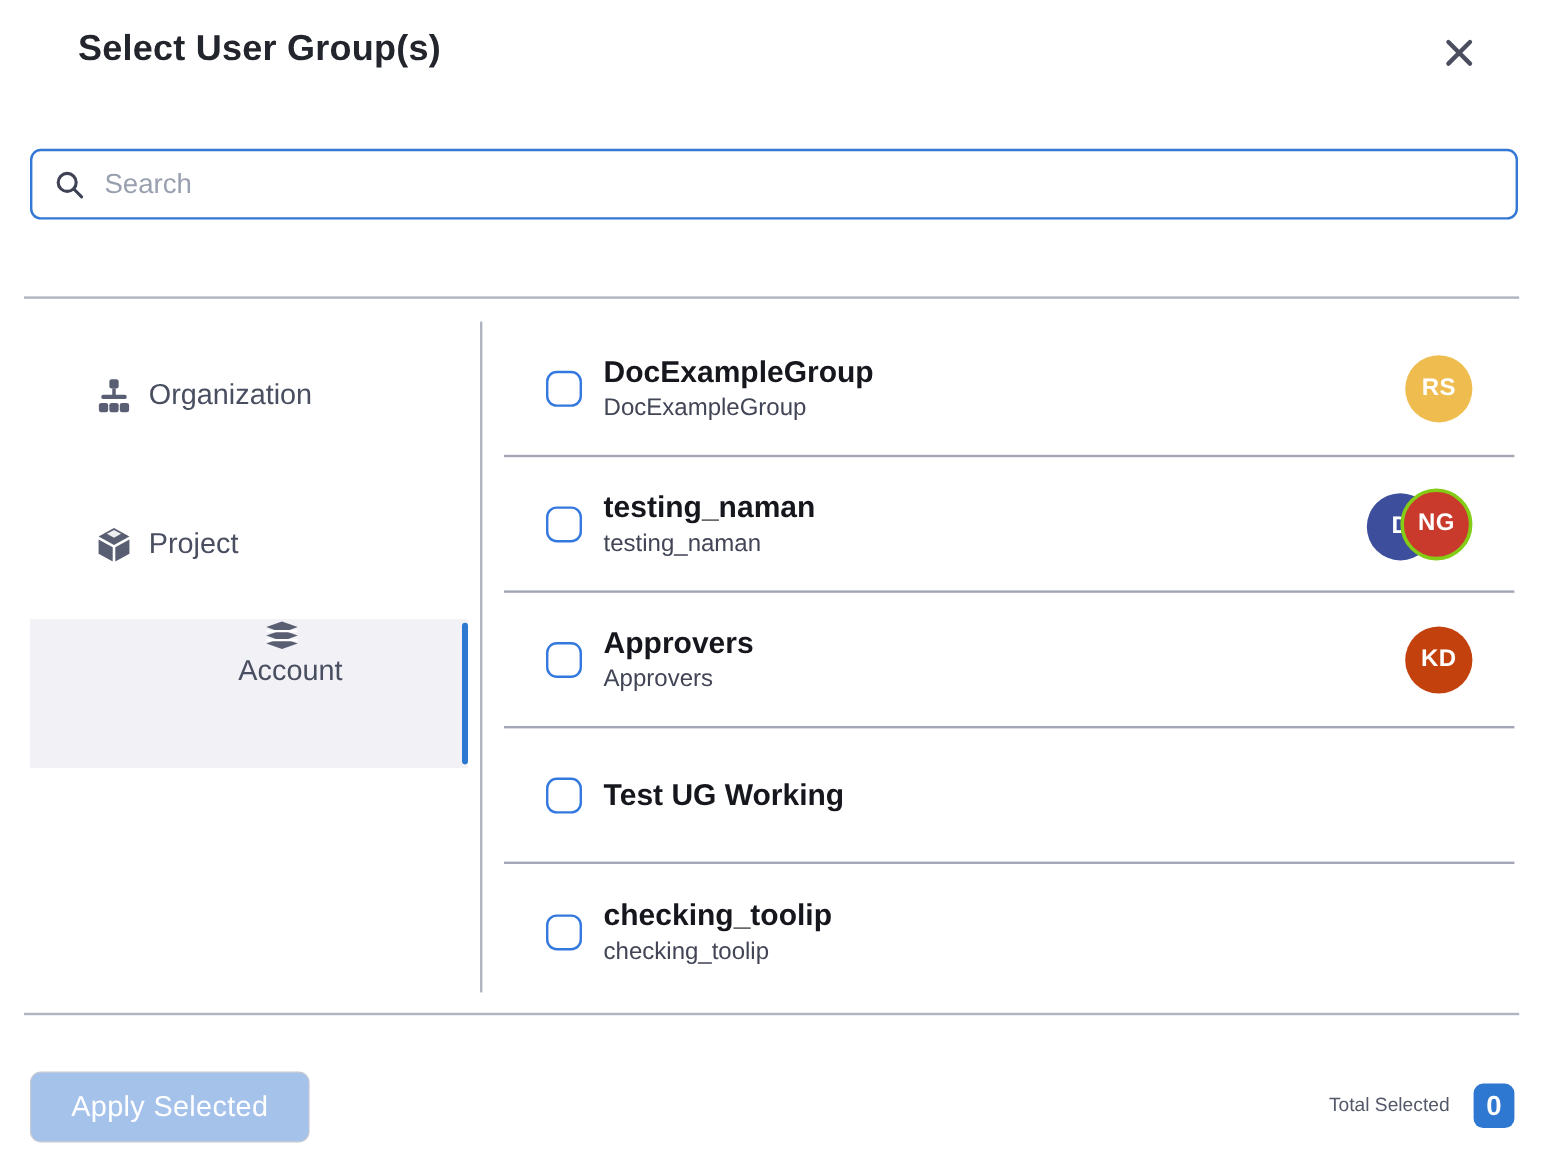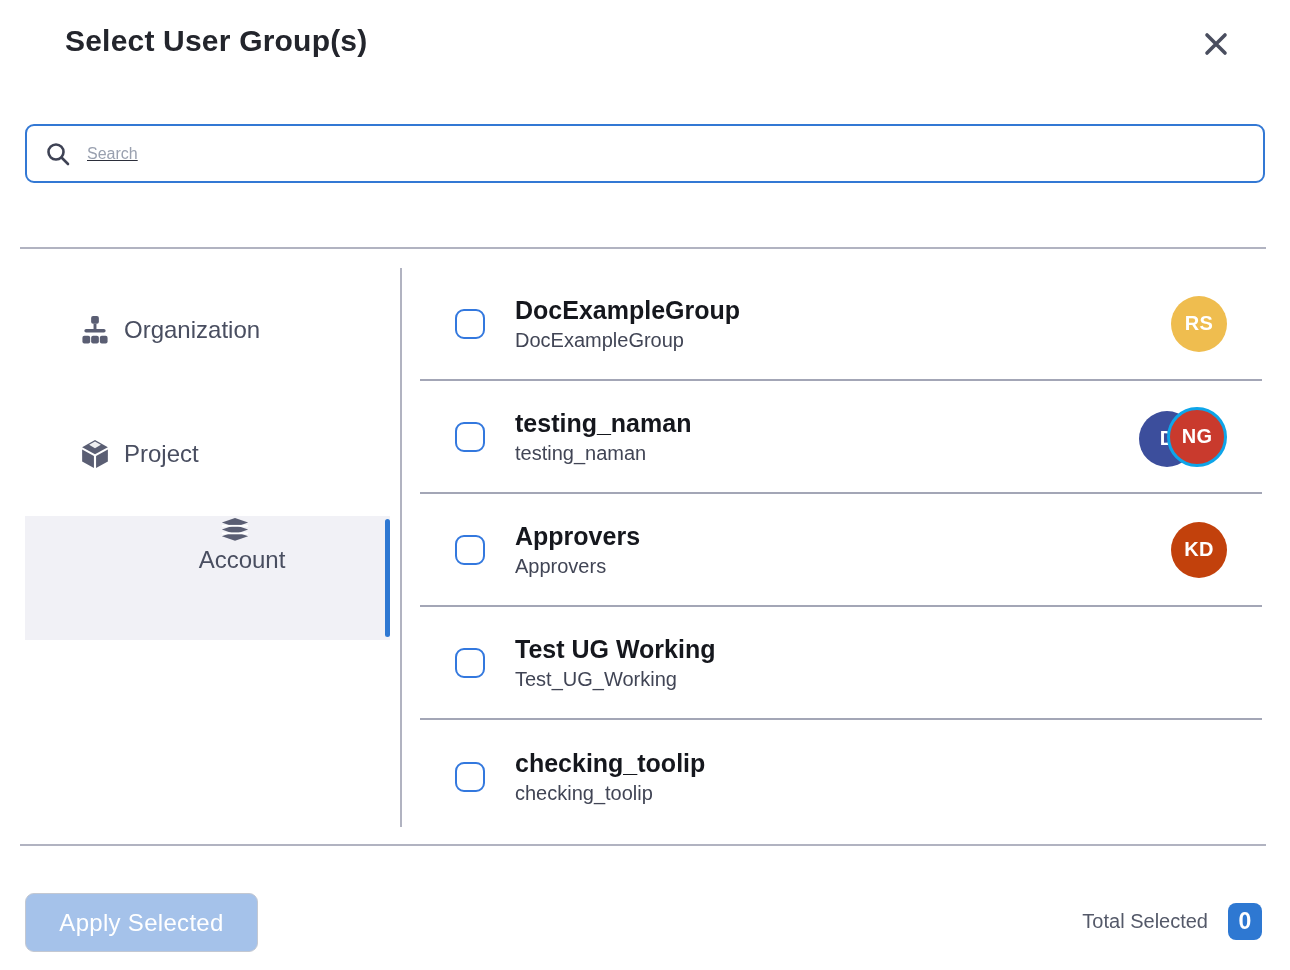--- a/index.html
+++ b/index.html
@@ -5,52 +5,52 @@
   * { margin: 0; padding: 0; box-sizing: border-box; }
   html, body { width: 1290px; height: 970px; background: #ffffff; font-family: "Liberation Sans", "DejaVu Sans", sans-serif; overflow: hidden; }
   .modal { position: relative; width: 1290px; height: 970px; background: #fff; }
 
   
   .modal-title { position: absolute; left: 65px; top: 24px; font-size: 30px; font-weight: 600; color: #23252c; letter-spacing: 0.2px; }
   .close-btn { position: absolute; right: 56px; top: 26px; width: 36px; height: 36px; cursor: pointer; display: flex; align-items: center; justify-content: center; }
 
   
   .search-box { position: absolute; left: 25px; top: 124px; width: 1240px; height: 59px; border: 2px solid #3378d4; border-radius: 9px; display: flex; align-items: center; padding: 0 18px; background: #fff; }
-  .search-box input { border: none; outline: none; flex: 1; font-size: 16px; color: #2b2e3a; margin-left: 16px; font-family: inherit; background: transparent; text-decoration: underline; }
+  .search-box input { border: none; outline: none; flex: 1; font-size: 23px; color: #2b2e3a; margin-left: 16px; font-family: inherit; background: transparent; }
   .search-box input::placeholder { color: #99a0af; }
 
   
   .divider-top { position: absolute; left: 20px; top: 247px; width: 1246px; height: 2px; background: #b1b3c1; }
   .divider-bottom { position: absolute; left: 20px; top: 844px; width: 1246px; height: 2px; background: #b1b3c1; }
   .divider-vert { position: absolute; left: 400px; top: 268px; width: 2px; height: 559px; background: #b1b3c1; }
 
   
   .sidebar { position: absolute; left: 25px; top: 268px; width: 365px; }
   .tab { height: 124px; display: flex; align-items: center; padding-left: 55px; cursor: pointer; position: relative; }
   .tab .tab-label { font-size: 24px; color: #494e60; margin-left: 14px; }
   .tab.selected { background: #f1f1f6; flex-direction: column; }
   .tab.selected::after { content: ""; position: absolute; right: 0; top: 3px; bottom: 3px; width: 5px; border-radius: 3px; background: #2e78d2; }
   .tab .ticon { width: 30px; height: 30px; flex: 0 0 30px; display: flex; align-items: center; justify-content: center; }
 
   
   .list { position: absolute; left: 420px; top: 268px; width: 842px; }
   .row { height: 113px; display: flex; align-items: center; position: relative; }
   .row:not(:last-child) { border-bottom: 2px solid #a3a6b6; }
   .checkbox { width: 30px; height: 30px; border: 2.5px solid #3378de; border-radius: 9px; background: #fff; flex: 0 0 30px; margin-left: 35px; cursor: pointer; }
-  .row-text { margin-left: 30px; display: flex; flex-direction: column; justify-content: center; }
+  .row-text { margin-left: 18px; display: flex; flex-direction: column; justify-content: center; }
   .row-title { font-size: 25px; font-weight: 700; color: #15171d; line-height: 1.2; }
   .row-sub { font-size: 20px; color: #414555; line-height: 1.3; margin-top: 2px; }
   .avatars { margin-left: auto; margin-right: 35px; display: flex; align-items: flex-end; }
   .avatar { width: 56px; height: 56px; border-radius: 50%; color: #fff; font-weight: 700; font-size: 20px; display: flex; align-items: center; justify-content: center; letter-spacing: 0.3px; }
-  .avatar.stacked { margin-left: -28px; border: 3px solid #0ea5e9; width: 60px; height: 60px; position: relative; z-index: 2; }
+  .avatar.stacked { margin-left: -28px; border: 3px solid #84cc16; width: 60px; height: 60px; position: relative; z-index: 2; }
 
   
   .apply-btn { position: absolute; left: 25px; top: 893px; width: 233px; height: 59px; background: #a5c2ea; border: 1px solid #c3c8d2; border-radius: 9px; color: #ffffff; font-size: 24px; font-weight: 500; font-family: inherit; cursor: pointer; letter-spacing: 0.3px; }
   .total-wrap { position: absolute; right: 28px; top: 903px; display: flex; align-items: center; }
-  .total-label { font-size: 20px; color: #545969; text-align: center; }
+  .total-label { font-size: 16px; color: #545969; text-align: center; }
   .total-badge { margin-left: 20px; min-width: 34px; height: 37px; padding: 0 6px; background: #2e78d2; border-radius: 8px; color: #fff; font-size: 23px; font-weight: 600; display: flex; align-items: center; justify-content: center; }
 
   svg { display: block; }
 </style>
 </head>
 <body>
 
 <div class="modal">
 
   <div class="modal-title">Select User Group(s)</div>
@@ -147,21 +147,20 @@
       </div>
       <div class="avatars">
         <div class="avatar" style="background: #c2410c;">KD</div>
       </div>
     </div>
 
     <div class="row">
       <div class="checkbox"></div>
       <div class="row-text">
         <div class="row-title">Test UG Working</div>
-        <div class="row-sub">Test_UG_Working</div>
       </div>
       <div class="avatars"></div>
     </div>
 
     <div class="row">
       <div class="checkbox"></div>
       <div class="row-text">
         <div class="row-title">checking_toolip</div>
         <div class="row-sub">checking_toolip</div>
       </div>

